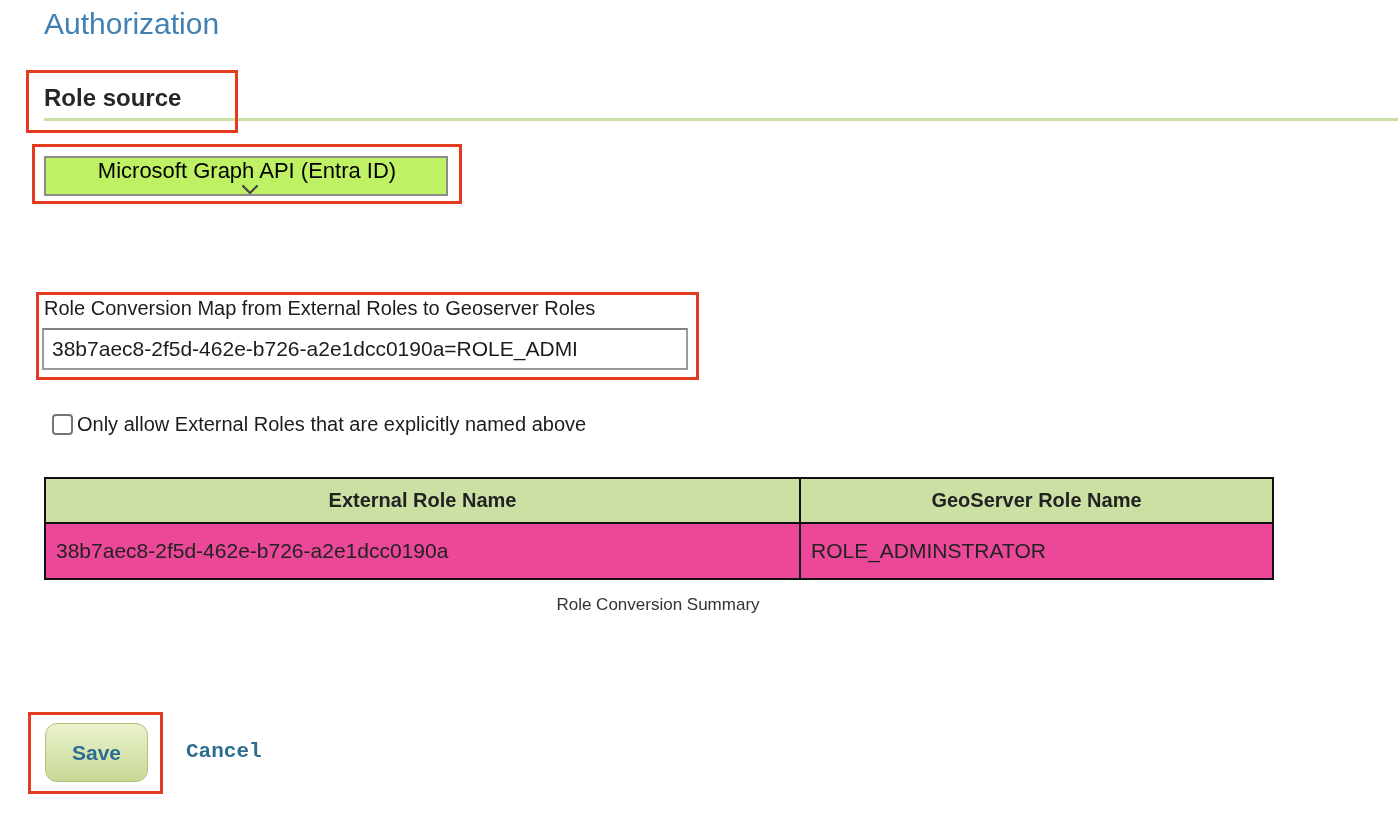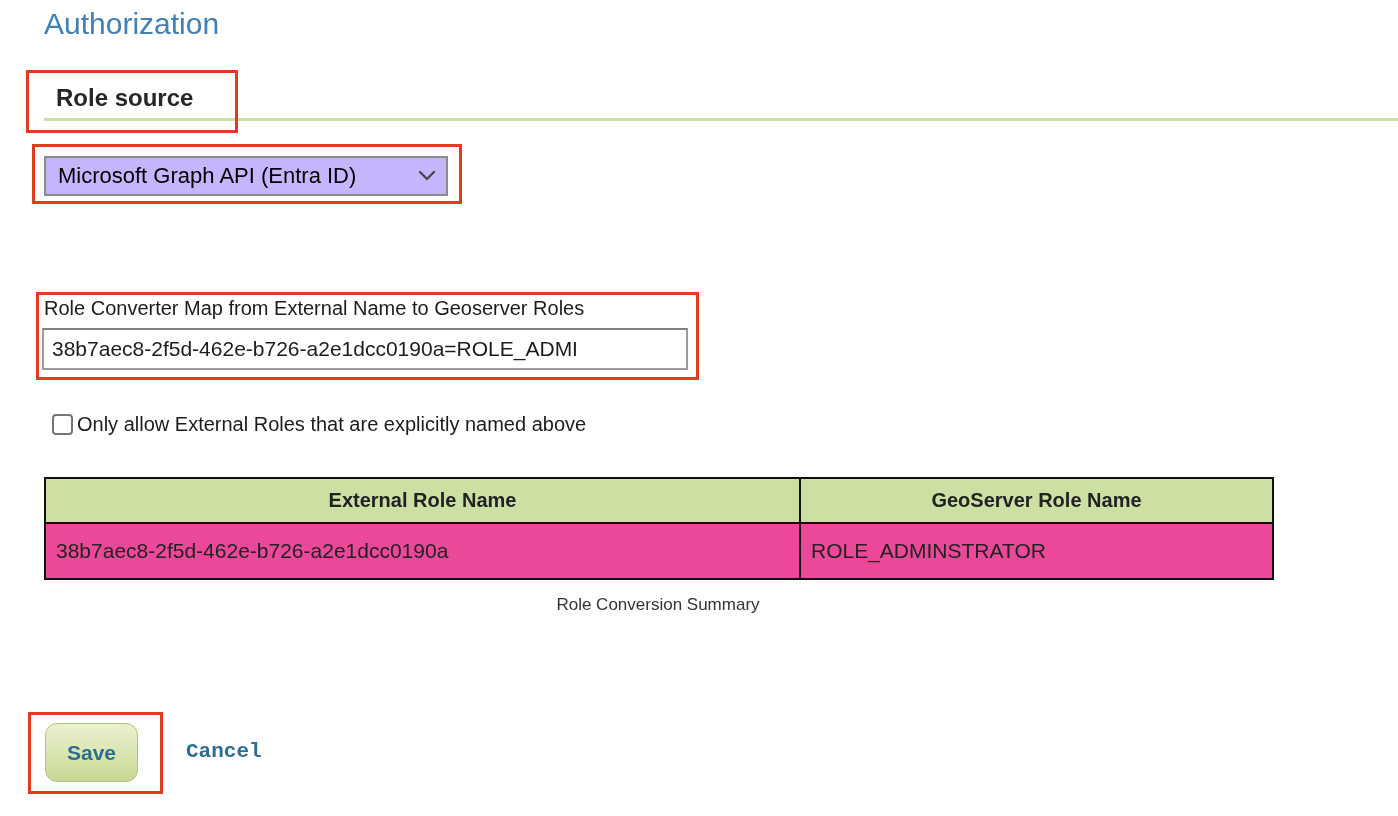--- a/index.html
+++ b/index.html
@@ -17,36 +17,37 @@
   
   .page-title {
     position: absolute; left: 44px; top: 7px;
     font-size: 30px; font-weight: 500; color: #4080b2;
     letter-spacing: 0;
   }
 
   
   .section-heading {
     position: absolute; left: 44px; top: 84px;
-    font-size: 24px; font-weight: 700; color: #262626; margin-left: 12px;
+    font-size: 24px; font-weight: 700; color: #262626;
   }
   .heading-underline {
     position: absolute; left: 44px; top: 118px;
     width: 1354px; height: 3px; background: #cde0a4;
   }
 
   
   .role-select {
     position: absolute; left: 44px; top: 156px;
     width: 404px; height: 40px;
-    background: #c4b5fd;
+    background: #bef264;
     border: 2px solid #8b8b8b;
     display: flex; align-items: center;
     padding: 0 10px 0 12px;
     cursor: default;
+    flex-direction: column;
   }
   .role-select .value {
     font-size: 22px; color: #000000; white-space: nowrap;
     flex: 1;
   }
   .role-select .chev { flex: 0 0 auto; margin-left: 6px; display: flex; align-items: center; }
 
   
   .converter-label {
     position: absolute; left: 44px; top: 297px;
@@ -105,21 +106,21 @@
 
   .table-caption {
     position: absolute; left: 44px; top: 595px;
     width: 1228px; text-align: center;
     font-size: 17px; color: #333333;
   }
 
   
   .save-button {
     position: absolute; left: 45px; top: 723px;
-    width: 93px; height: 59px;
+    width: 103px; height: 59px;
     border-radius: 12px;
     border: 1px solid #aec479;
     background: linear-gradient(to bottom, #eaf1cf 0%, #dbe7b4 45%, #c8d795 100%);
     font-family: "Liberation Sans", sans-serif;
     font-size: 21px; font-weight: 700; color: #2e6d92;
     cursor: pointer;
   }
   .cancel-link {
     position: absolute; left: 186px; top: 740px;
     font-size: 21px; font-weight: 700; color: #2e6d92;
@@ -151,21 +152,21 @@
 
   <div class="role-select">
     <span class="value">Microsoft Graph API (Entra ID)</span>
     <span class="chev">
       <svg width="18" height="12" viewBox="0 0 18 12">
           <path d="M2 2 L9 9 L16 2" fill="none" stroke="#444444" stroke-width="2.2" stroke-linecap="round" stroke-linejoin="round"></path>
         </svg>
     </span>
   </div>
 
-  <label class="converter-label">Role Converter Map from External Name to Geoserver Roles</label>
+  <label class="converter-label">Role Conversion Map from External Roles to Geoserver Roles</label>
   <input class="converter-input" type="text" value="38b7aec8-2f5d-462e-b726-a2e1dcc0190a=ROLE_ADMI" style="">
 
   <div class="checkbox-row">
     <input type="checkbox" style="">
     <span class="cb-label">Only allow External Roles that are explicitly named above</span>
   </div>
 
   <table class="summary-table">
     <colgroup>
       <col class="col-external">

